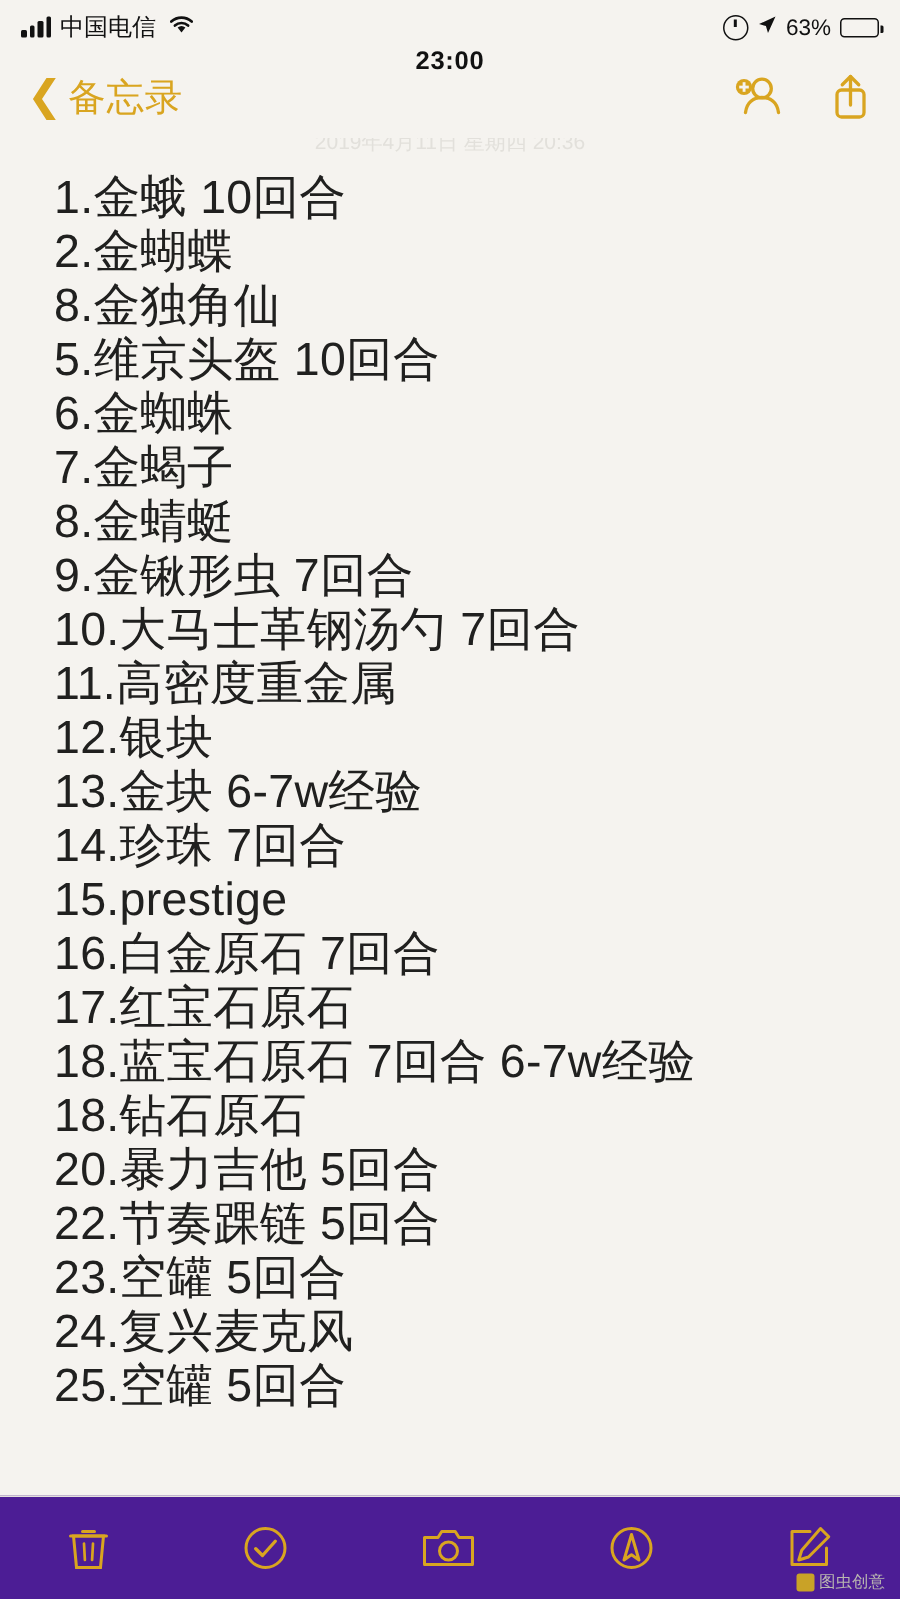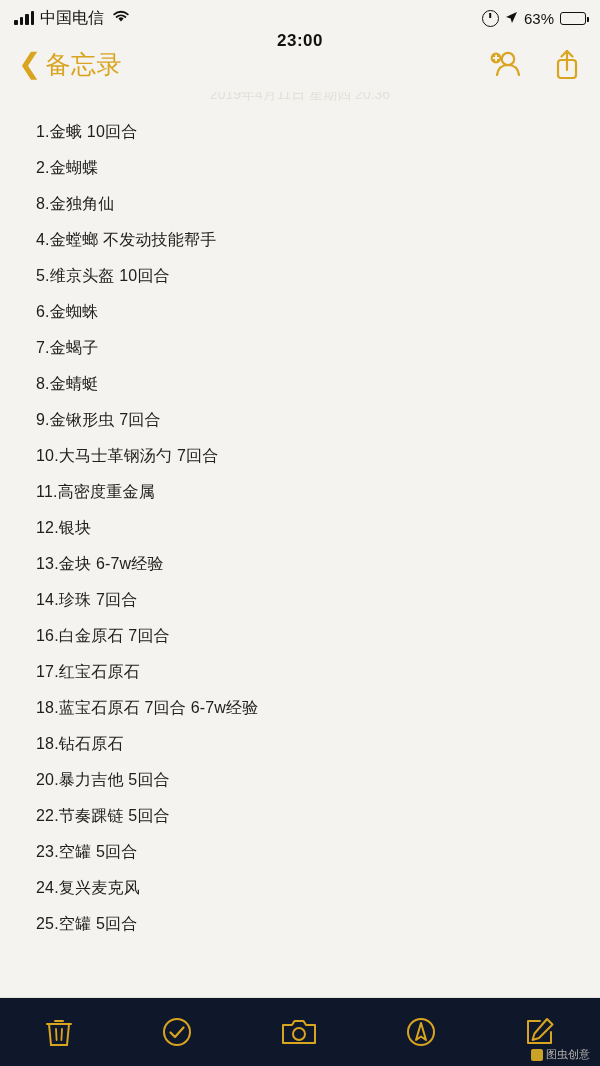--- a/index.html
+++ b/index.html
@@ -182,21 +182,21 @@
     margin-bottom: 10px;
     height: 18px;
     user-select: none;
   }
   .note-list {
     margin: 0;
     padding: 0;
     list-style: none;
   }
   .note-line {
-    font-size: 16px;
+    font-size: 31px;
     line-height: 36px;
     color: #20201f;
     padding-left: 14px;
     white-space: nowrap;
     letter-spacing: 0.2px;
   }
   .fadeout {
     position: absolute;
     left: 0; right: 0;
     bottom: 0;
@@ -206,21 +206,21 @@
   }
 
   
   .toolbar {
     flex: 0 0 68px;
     height: 68px;
     display: flex;
     align-items: center;
     justify-content: space-around;
     border-top: 1px solid #e3e1dc;
-    background: #0f172a;
+    background: #4c1d95;
     position: relative;
   }
   .toolbar .icon-btn { color: #d9a520; }
   .watermark {
     position: absolute;
     right: 10px;
     bottom: 4px;
     font-size: 11px;
     color: #b9b6b0;
     display: flex;
@@ -296,31 +296,31 @@
       </span>
     </div>
   </div>
 
   <div class="content">
     <div class="datestamp">2019年4月11日 星期四 20:36</div>
     <ul class="note-list" id="note-list">
         <li class="note-line">1.金蛾 10回合</li>
         <li class="note-line">2.金蝴蝶</li>
         <li class="note-line">8.金独角仙</li>
-        <li class="note-line">4.金螳螂 不发动技能帮手</li>
         <li class="note-line">5.维京头盔 10回合</li>
         <li class="note-line">6.金蜘蛛</li>
         <li class="note-line">7.金蝎子</li>
         <li class="note-line">8.金蜻蜓</li>
         <li class="note-line">9.金锹形虫 7回合</li>
         <li class="note-line">10.大马士革钢汤勺 7回合</li>
         <li class="note-line">11.高密度重金属</li>
         <li class="note-line">12.银块</li>
         <li class="note-line">13.金块 6-7w经验</li>
         <li class="note-line">14.珍珠 7回合</li>
+        <li class="note-line">15.prestige</li>
         <li class="note-line">16.白金原石 7回合</li>
         <li class="note-line">17.红宝石原石</li>
         <li class="note-line">18.蓝宝石原石  7回合 6-7w经验</li>
         <li class="note-line">18.钻石原石</li>
         <li class="note-line">20.暴力吉他 5回合</li>
         <li class="note-line">22.节奏踝链 5回合</li>
         <li class="note-line">23.空罐 5回合</li>
         <li class="note-line">24.复兴麦克风</li>
         <li class="note-line">25.空罐 5回合</li>
       </ul>

